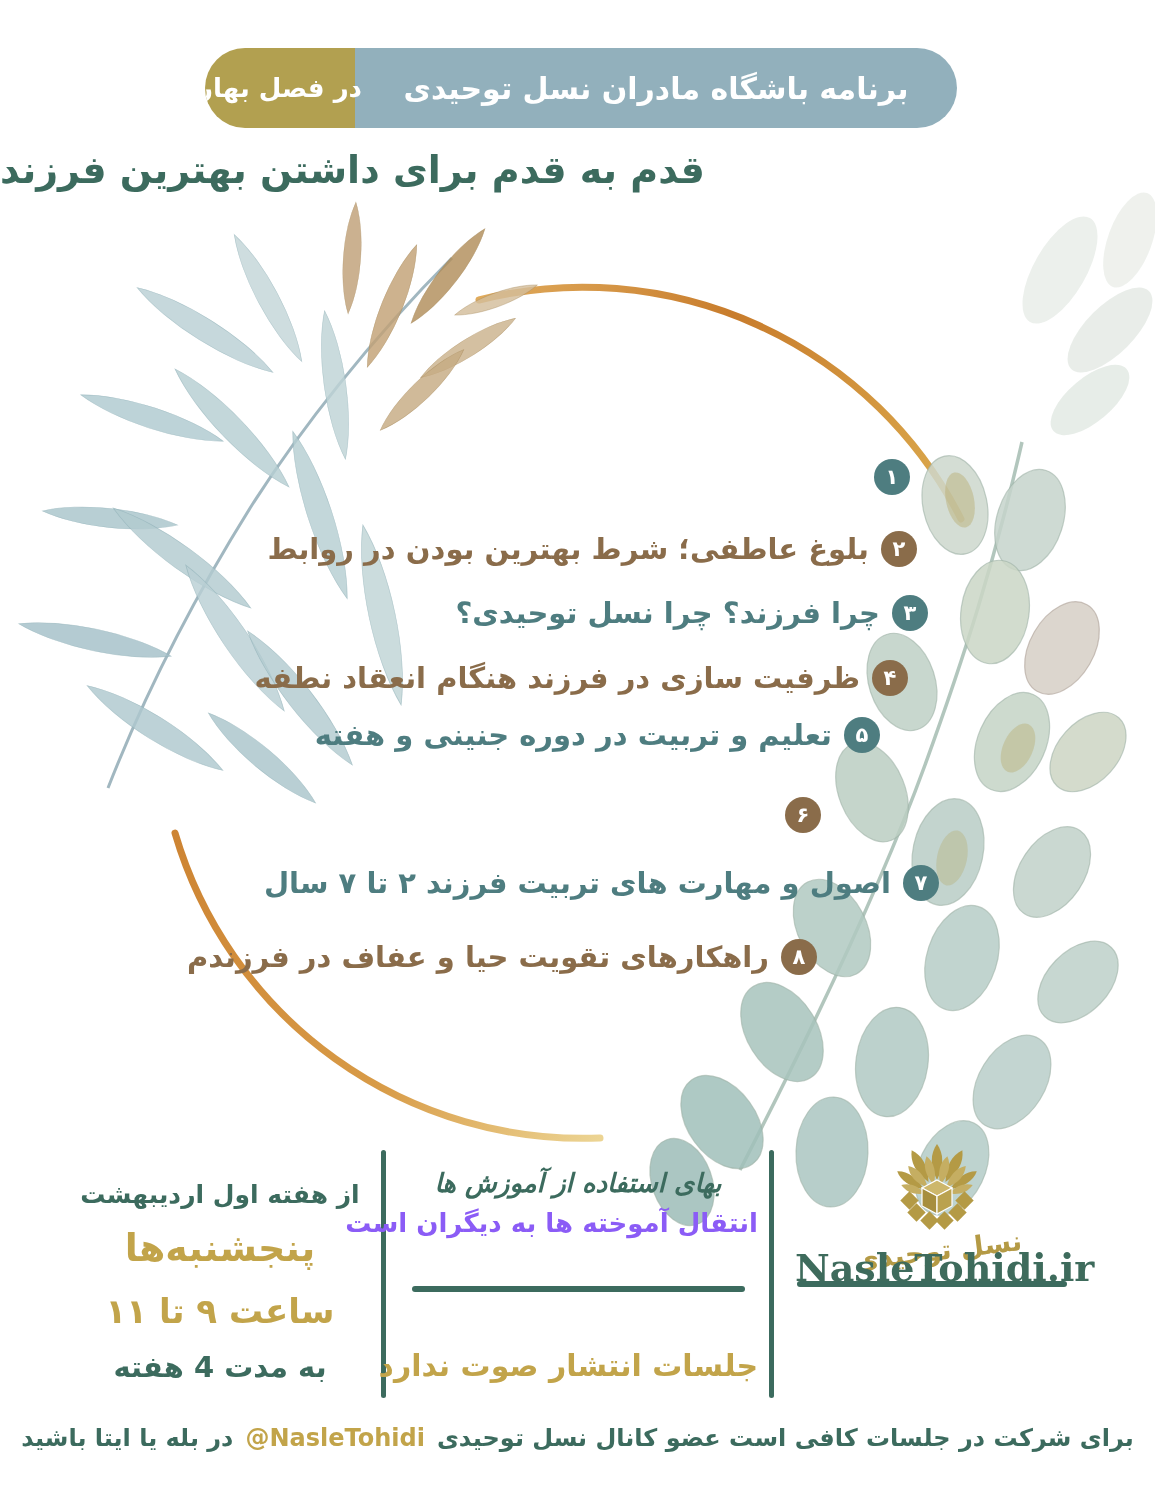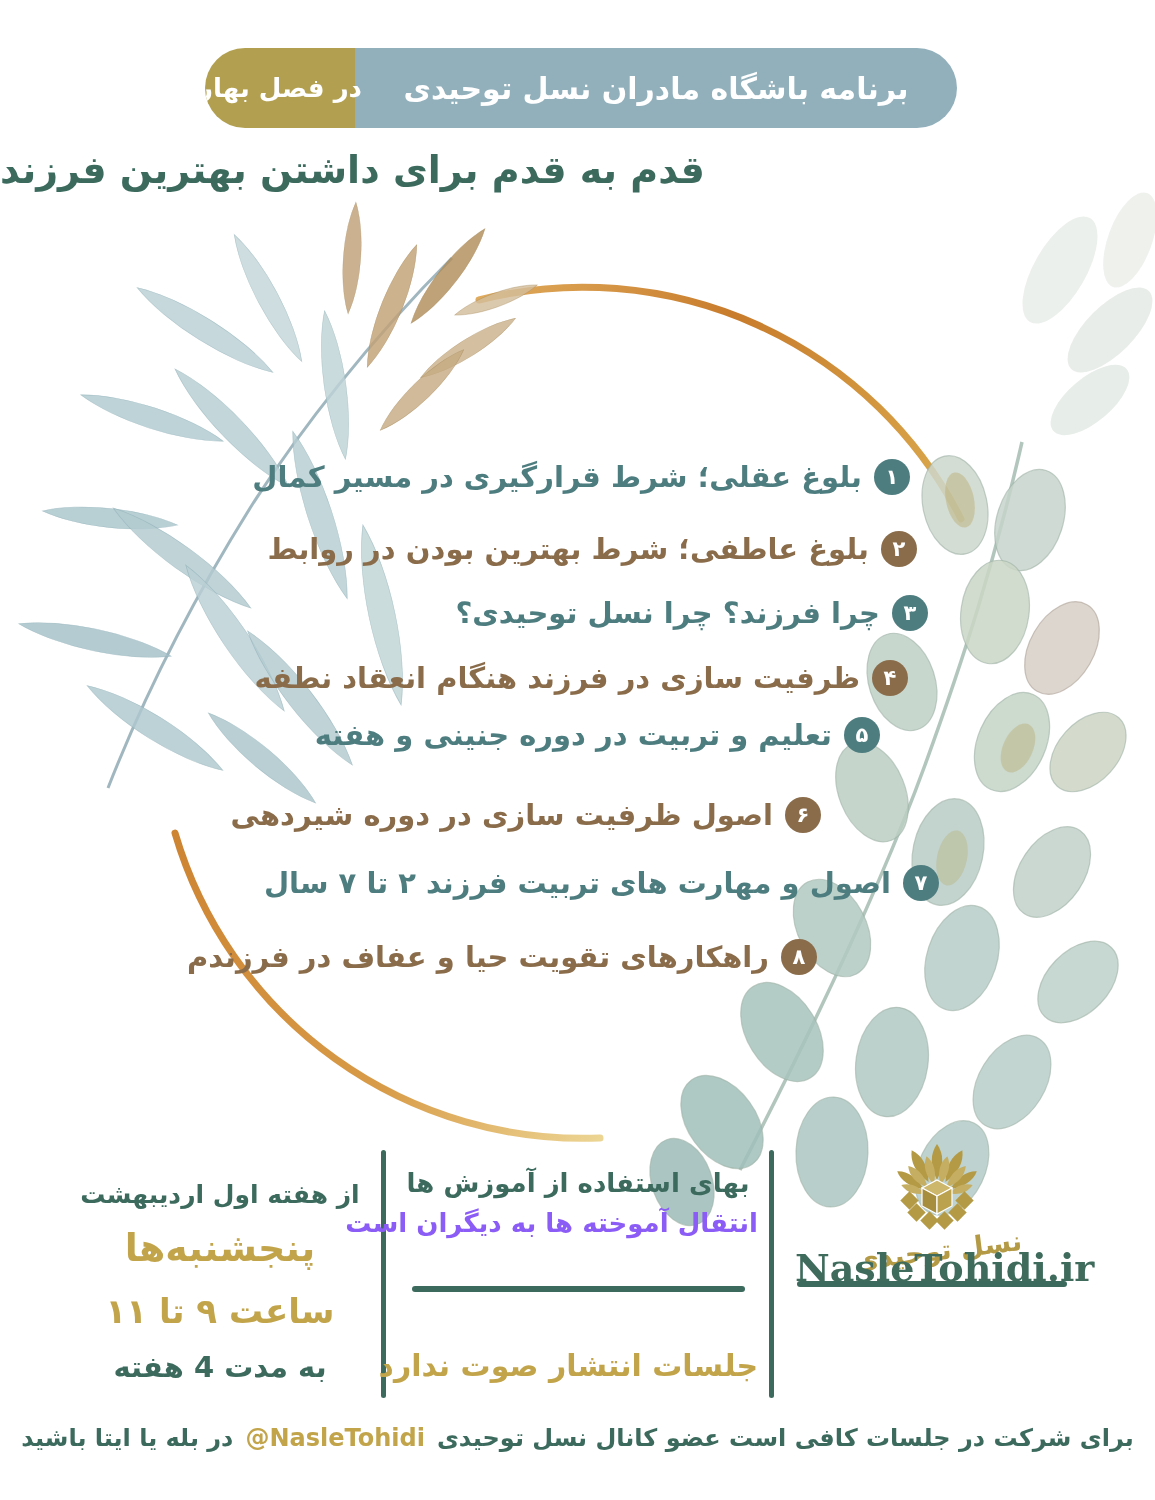--- a/index.html
+++ b/index.html
@@ -44,21 +44,21 @@
   .c-teal{color:#4e7d80;} .c-brown{color:#8a6c4a;}
   .b-teal{background:#4e7d80;} .b-brown{background:#8a6c4a;}
   
   .vdivider{width:5px;height:248px;background:#3c6b5e;border-radius:3px;}
   .hdivider{height:6px;background:#3c6b5e;border-radius:3px;}
   .ctext{direction:rtl;text-align:center;font-weight:bold;white-space:nowrap;}
   #sch1{left:55px;top:1180px;width:330px;font-size:25px;color:#3c6b5e;}
   #sch2{left:55px;top:1226px;width:330px;font-size:38px;color:#c2a44a;}
   #sch3{left:55px;top:1291px;width:330px;font-size:34px;color:#c2a44a;}
   #sch4{left:55px;top:1350px;width:330px;font-size:29px;color:#3c6b5e;}
-  #price1{left:398px;top:1168px;width:360px;font-size:26px;color:#3c6b5e;}
+  #price1{left:398px;top:1168px;width:360px;font-size:26px;color:#3c6b5e;font-style:italic;}
   #price2{left:398px;top:1208px;width:360px;font-size:26px;color:#8b5cf6;}
   #price-note{left:398px;top:1348px;width:360px;font-size:30px;color:#c2a44a;}
   #website{
     left:795px;top:1245px;width:285px;text-align:center;
     font-family:"DejaVu Serif",serif;font-weight:bold;
     font-size:38px;color:#3e6b5c;white-space:nowrap;
   }
   
   #footer{
     left:0;top:1424px;width:1155px;
@@ -159,41 +159,39 @@
   <div id="banner" class="abs" style="z-index:2">
     <div class="seg blue">برنامه باشگاه مادران نسل توحیدی</div>
     <div class="seg goldseg">در فصل بهار</div>
   </div>
 
   <div id="subtitle" class="abs" style="z-index:2">قدم به قدم برای داشتن بهترین فرزند</div>
 
 
   <div class="item c-teal abs" style="top:459px;right:245px;z-index:2">
     <span class="badge b-teal">۱</span>
-    <span>بلوغ عقلی؛ شرط قرارگیری در مسیر کمال</span>
   </div>
   <div class="item c-brown abs" style="top:531px;right:238px;z-index:2">
     <span class="badge b-brown">۲</span>
     <span>بلوغ عاطفی؛ شرط بهترین بودن در روابط</span>
   </div>
   <div class="item c-teal abs" style="top:595px;right:227px;z-index:2">
     <span class="badge b-teal">۳</span>
     <span>چرا فرزند؟ چرا نسل توحیدی؟</span>
   </div>
   <div class="item c-brown abs" style="top:660px;right:247px;z-index:2">
     <span class="badge b-brown">۴</span>
     <span>ظرفیت سازی در فرزند هنگام انعقاد نطفه</span>
   </div>
   <div class="item c-teal abs" style="top:717px;right:275px;z-index:2">
     <span class="badge b-teal">۵</span>
     <span>تعلیم و تربیت در دوره جنینی و هفته</span>
   </div>
   <div class="item c-brown abs" style="top:797px;right:334px;z-index:2">
     <span class="badge b-brown">۶</span>
-    <span>اصول ظرفیت سازی در دوره شیردهی</span>
   </div>
   <div class="item c-teal abs" style="top:865px;right:216px;z-index:2">
     <span class="badge b-teal">۷</span>
     <span>اصول و مهارت های تربیت فرزند ۲ تا ۷ سال</span>
   </div>
   <div class="item c-brown abs" style="top:939px;right:338px;z-index:2">
     <span class="badge b-brown">۸</span>
     <span>راهکارهای تقویت حیا و عفاف در فرزندم</span>
   </div>
 

